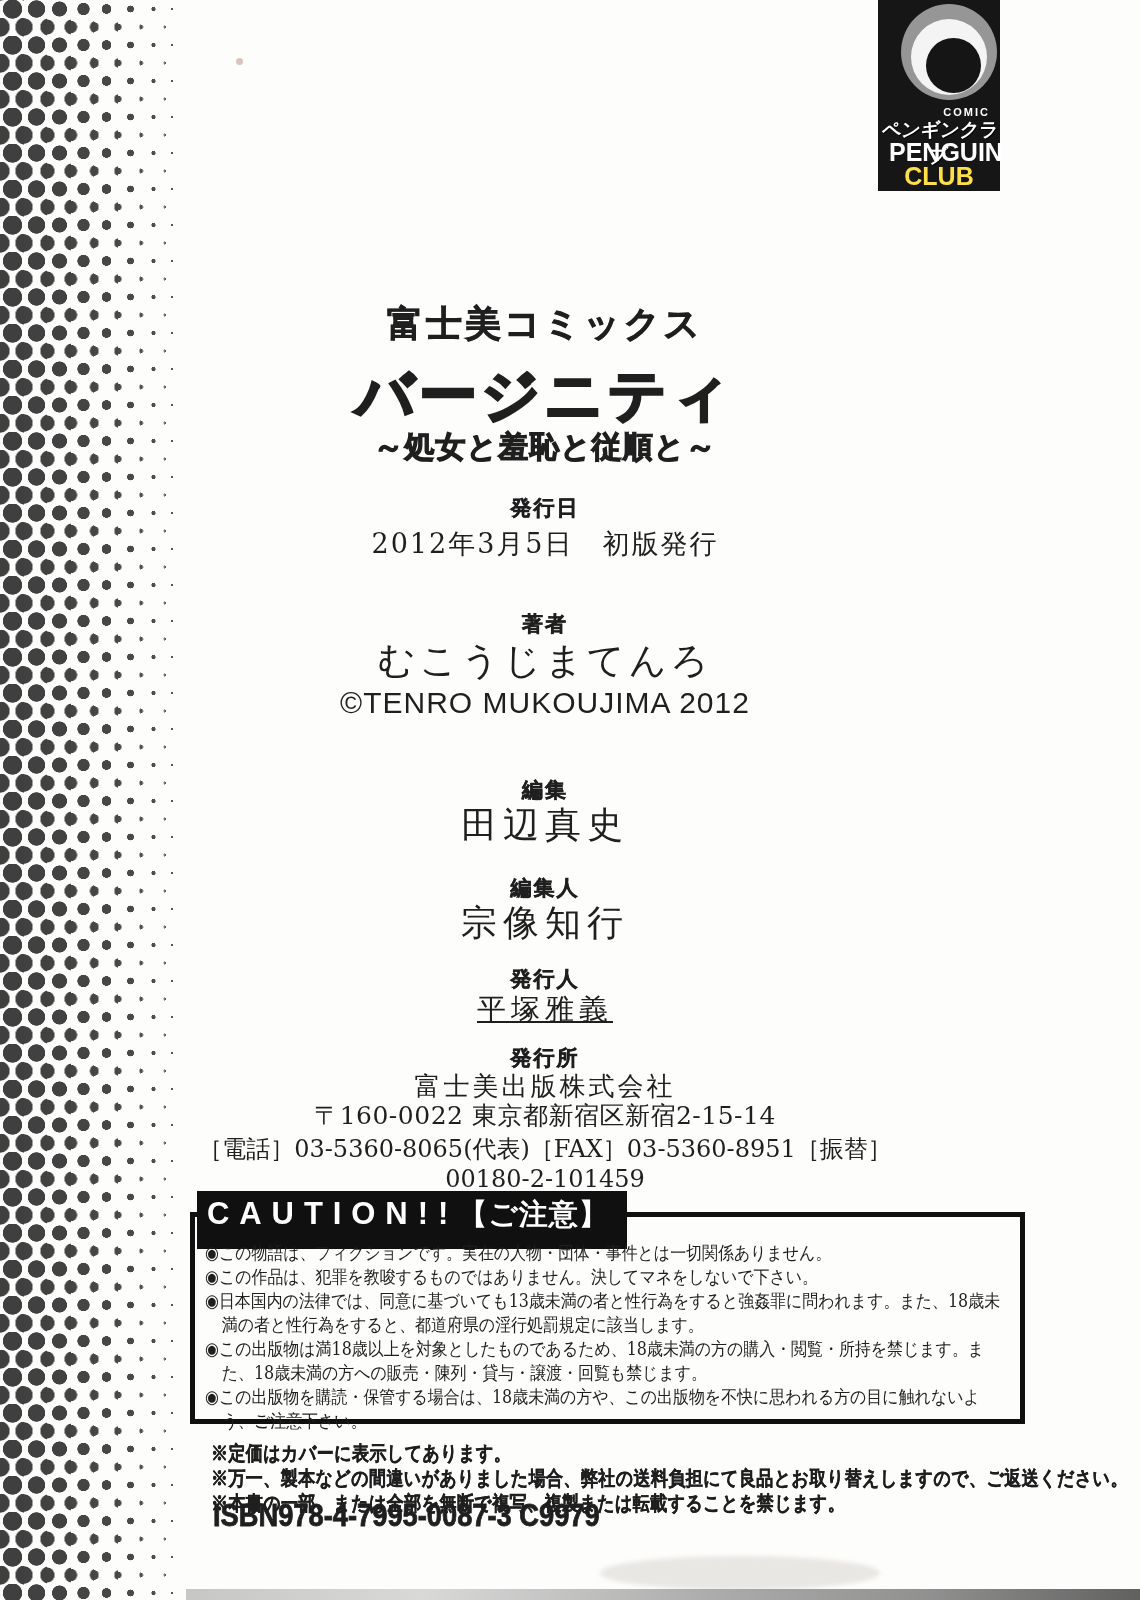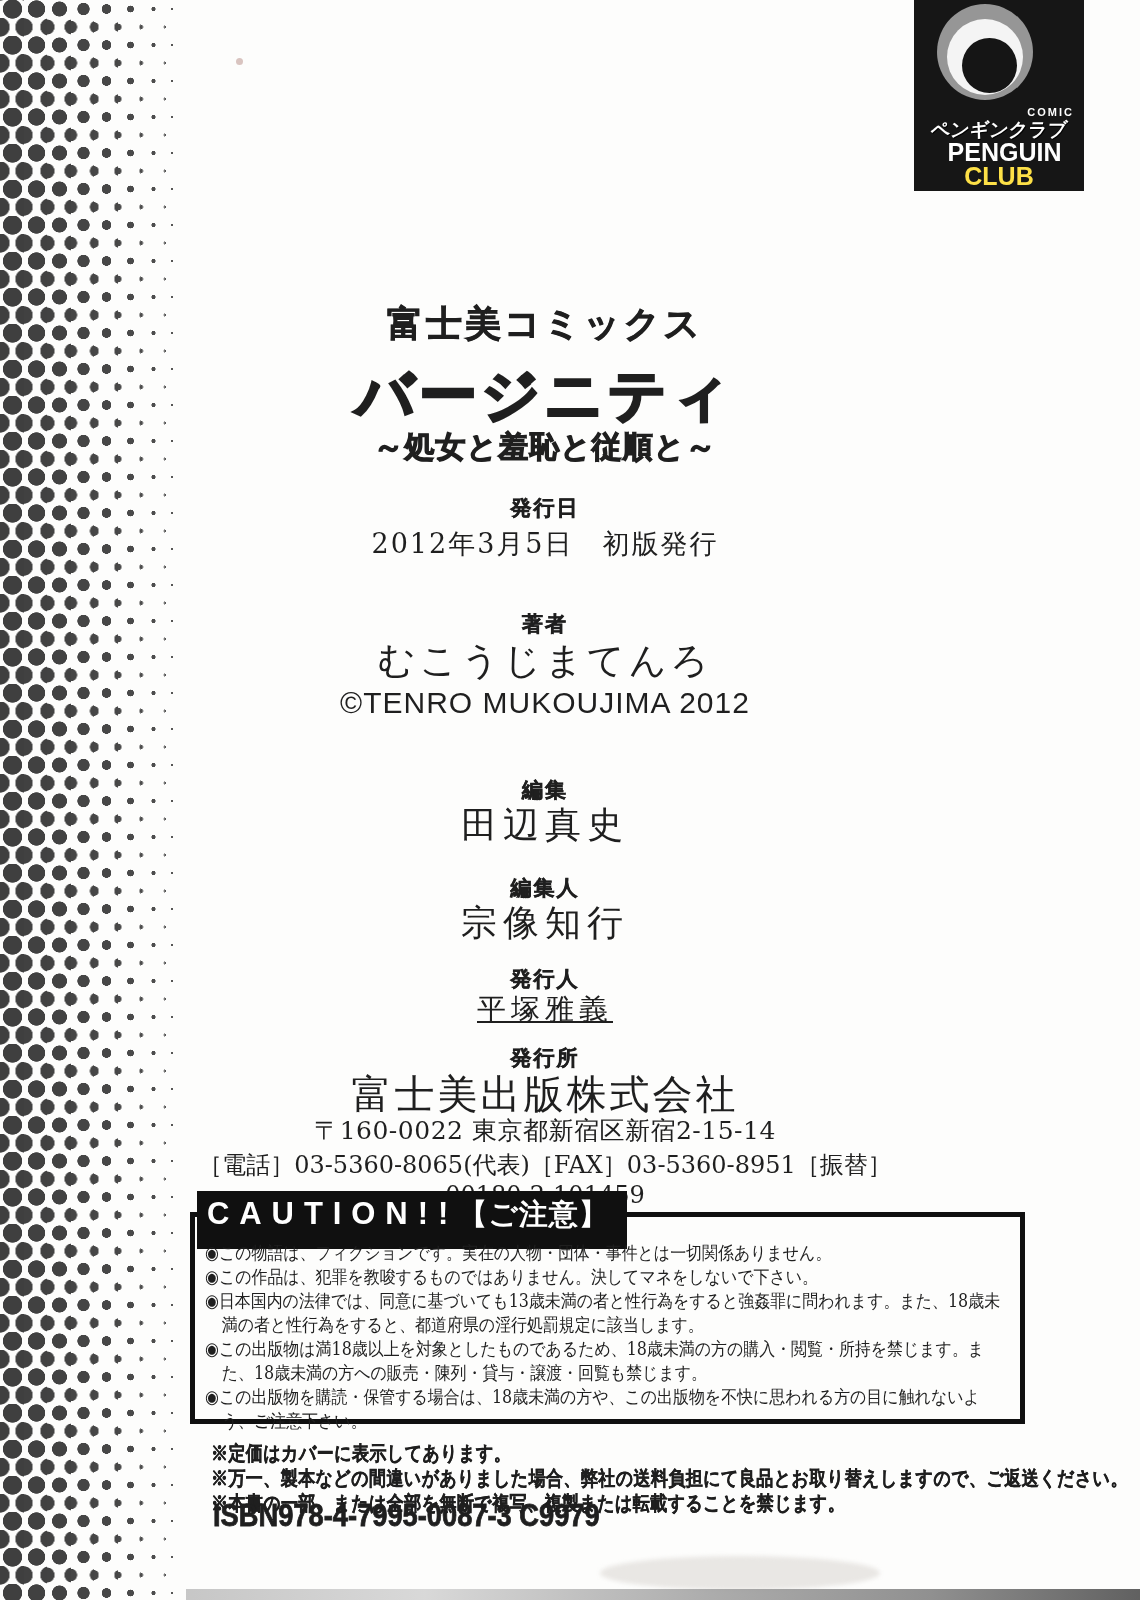--- a/index.html
+++ b/index.html
@@ -12,42 +12,42 @@
   .hs{height:100%;width:25px;background-size:25px 36px;background-position:0 0,12.5px 18px;}
   .hs1{background-image:radial-gradient(circle 10px at 12.5px 9px,#3f3f3f 93%,rgba(0,0,0,0) 100%),radial-gradient(circle 10px at 12.5px 9px,#3f3f3f 93%,rgba(0,0,0,0) 100%);}
   .hs2{background-image:radial-gradient(circle 9px at 12.5px 9px,#414141 93%,rgba(0,0,0,0) 100%),radial-gradient(circle 9px at 12.5px 9px,#414141 93%,rgba(0,0,0,0) 100%);}
   .hs3{background-image:radial-gradient(circle 7.8px at 12.5px 9px,#424242 93%,rgba(0,0,0,0) 100%),radial-gradient(circle 7.8px at 12.5px 9px,#424242 93%,rgba(0,0,0,0) 100%);}
   .hs4{background-image:radial-gradient(circle 6.4px at 12.5px 9px,#454545 92%,rgba(0,0,0,0) 100%),radial-gradient(circle 6.4px at 12.5px 9px,#454545 92%,rgba(0,0,0,0) 100%);}
   .hs5{background-image:radial-gradient(circle 5px at 12.5px 9px,#474747 92%,rgba(0,0,0,0) 100%),radial-gradient(circle 5px at 12.5px 9px,#474747 92%,rgba(0,0,0,0) 100%);}
   .hs6{background-image:radial-gradient(circle 3.6px at 12.5px 9px,#4a4a4a 90%,rgba(0,0,0,0) 100%),radial-gradient(circle 3.6px at 12.5px 9px,#4a4a4a 90%,rgba(0,0,0,0) 100%);}
   .hs7{background-image:radial-gradient(circle 2.2px at 12.5px 9px,#4d4d4d 88%,rgba(0,0,0,0) 100%),radial-gradient(circle 2.2px at 12.5px 9px,#4d4d4d 88%,rgba(0,0,0,0) 100%);}
   .hs8{width:14px;background-image:radial-gradient(circle 1.3px at 7px 9px,#555 85%,rgba(0,0,0,0) 100%),radial-gradient(circle 1.3px at 0px 27px,#555 85%,rgba(0,0,0,0) 100%);background-size:14px 36px;background-position:0 0;}
   
-  .logo{position:absolute;left:878px;top:0;width:170px;height:191px;background:#161616;text-align:center;margin-left:36px;}
+  .logo{position:absolute;left:878px;top:0;width:122px;height:191px;background:#161616;text-align:center;}
   .c-outer{position:absolute;left:23px;top:4px;width:96px;height:96px;border-radius:50%;background:#969696;}
   .c-white{position:absolute;left:10px;top:15px;width:76px;height:76px;border-radius:50%;background:#f4f4f4;}
   .c-black{position:absolute;left:25px;top:34px;width:55px;height:55px;border-radius:50%;background:#151515;}
   .logo-comic{position:absolute;right:10px;top:106px;color:#fff;font-size:11px;font-weight:bold;letter-spacing:2px;}
   .logo-kana{position:absolute;left:0;right:0;top:117px;color:#fff;font-size:19px;font-weight:900;transform:skewX(-6deg);letter-spacing:0px;text-shadow:1px 1px 0 #000;}
   .logo-en1{position:absolute;left:11px;right:0;top:138px;color:#fff;font-size:25px;font-weight:900;letter-spacing:0px;}
   .logo-en2{position:absolute;left:0;right:0;top:162px;color:#fde047;font-size:25px;font-weight:900;}
   
   .colophon{position:absolute;left:180px;top:300px;width:730px;text-align:center;}
   .colophon div{margin:0;}
   .series{font-size:36px;font-weight:800;letter-spacing:3px;-webkit-text-stroke:0.8px #1f1f1f;}
   .title{font-size:58px;font-weight:900;letter-spacing:4px;margin-top:14px !important;-webkit-text-stroke:2.5px #1f1f1f;line-height:1.1;}
   .subtitle{font-size:30px;font-weight:900;-webkit-text-stroke:1.2px #1f1f1f;letter-spacing:1px;}
   .lbl{font-size:21px;font-weight:800;letter-spacing:2px;-webkit-text-stroke:0.5px #1f1f1f;}
   .serif{font-family:"DejaVu Serif","Liberation Serif",serif;}
   .v-date{font-size:27px;margin-top:4px !important;letter-spacing:2px;}
   .v-author{font-size:37px;margin-top:2px !important;letter-spacing:4px;line-height:1.15;}
   .v-copy{font-size:30px;font-weight:400;margin-top:4px !important;letter-spacing:1px;}
   .v-editor{font-size:36px;letter-spacing:6px;line-height:1.15;}
   .v-person{font-size:29px;letter-spacing:5px;line-height:1.15;text-decoration:underline;}
-  .v-publisher{font-size:40px;letter-spacing:3px;line-height:1.12;}
+  .v-publisher{font-size:26px;letter-spacing:3px;line-height:1.12;}
   .v-addr{font-size:25px;letter-spacing:0.5px;line-height:1.15;}
   .v-tel{font-size:24px;margin-top:3px !important;letter-spacing:0px;}
   .v-printed{font-size:26px;margin-top:16px !important;letter-spacing:2px;}
   .mt-date{margin-top:26px !important;}
   .mt-author{margin-top:48px !important;}
   .mt-editor{margin-top:56px !important;}
   .mt-chief{margin-top:28px !important;}
   .mt-person{margin-top:22px !important;}
   .mt-pub{margin-top:18px !important;}
   

